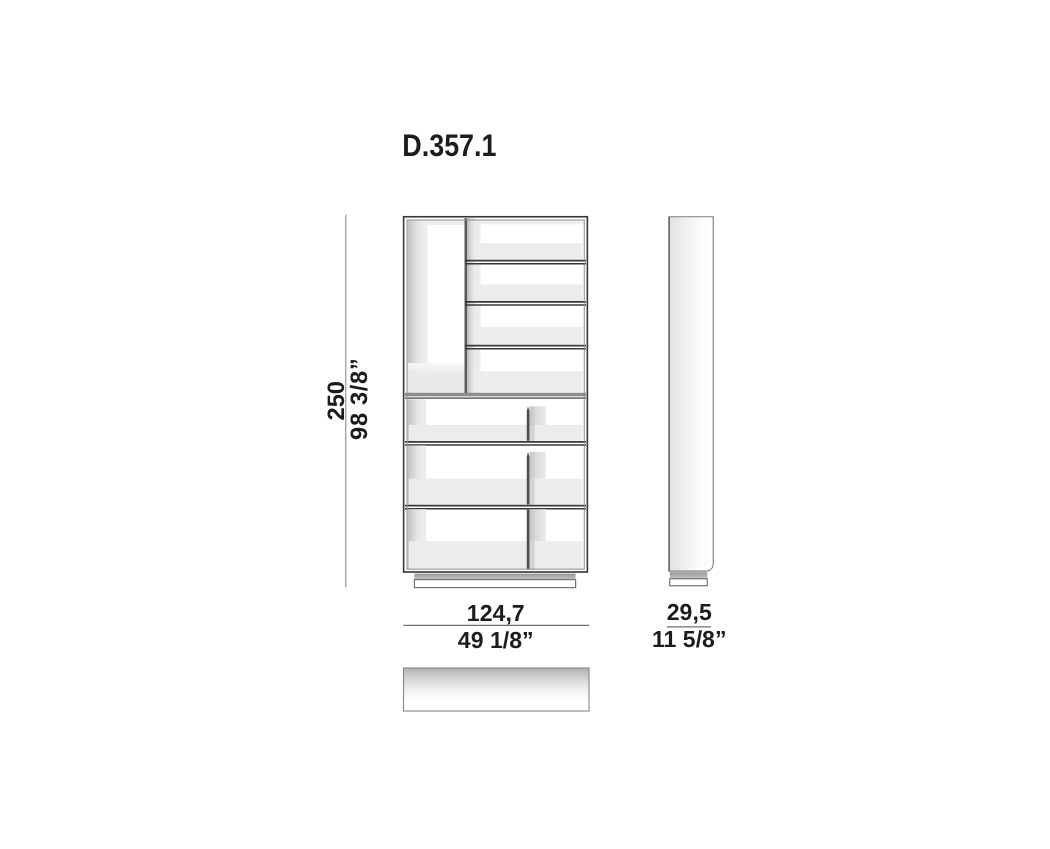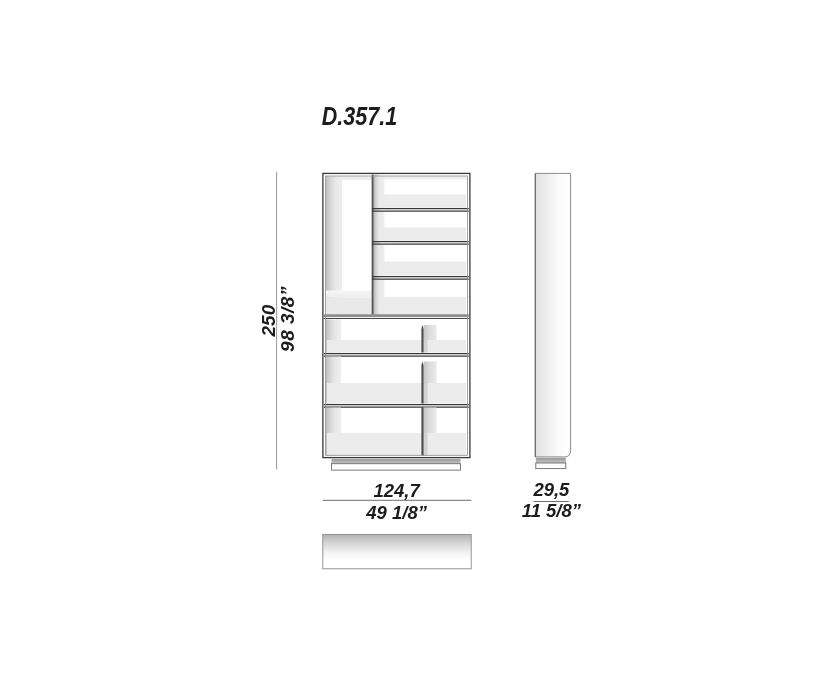--- a/index.html
+++ b/index.html
@@ -1,16 +1,16 @@
 <!DOCTYPE html>
 <html><head>
 <meta charset="utf-8">
 <style>
   html,body{margin:0;padding:0;background:#ffffff;}
-  .page{width:840px;height:679px;position:relative;overflow:hidden;background:#fff;font-style:italic;}
+  .page{width:840px;height:679px;position:relative;overflow:hidden;background:#fff;}
   text{font-family:"Liberation Sans",sans-serif;font-weight:bold;fill:#1c1c1c;}
 </style>
 </head>
 <body>
 <div class="page">
 <svg width="840" height="679" viewBox="0 0 840 679" xmlns="http://www.w3.org/2000/svg">
 <defs>
   <linearGradient id="leftShade" x1="0" y1="0" x2="1" y2="0">
     <stop offset="0" stop-color="#bfbfbf"></stop>
     <stop offset="0.2" stop-color="#d0d0d0"></stop>

